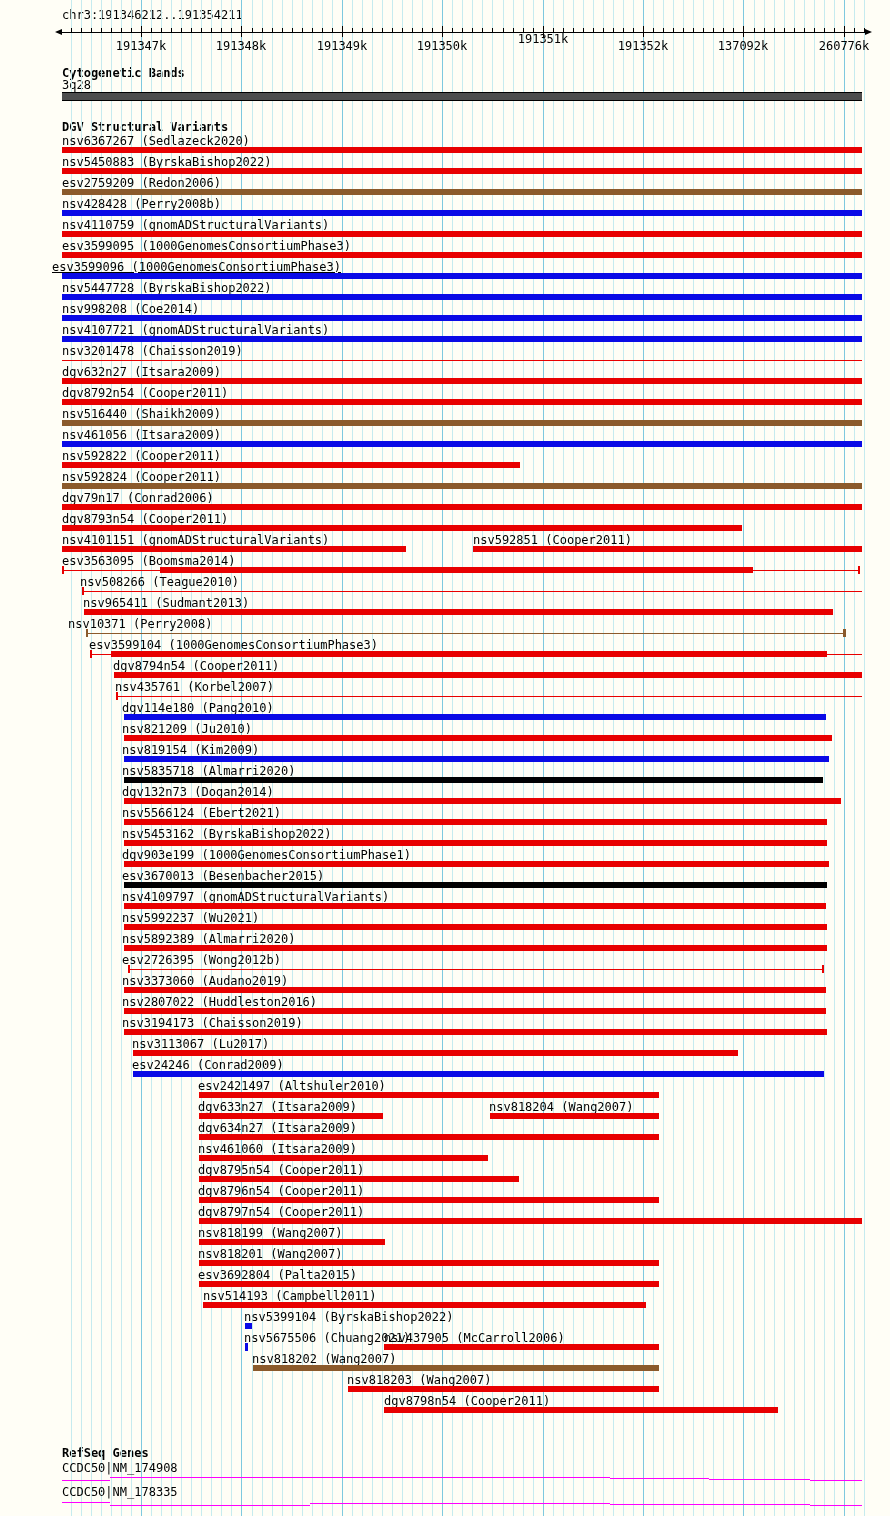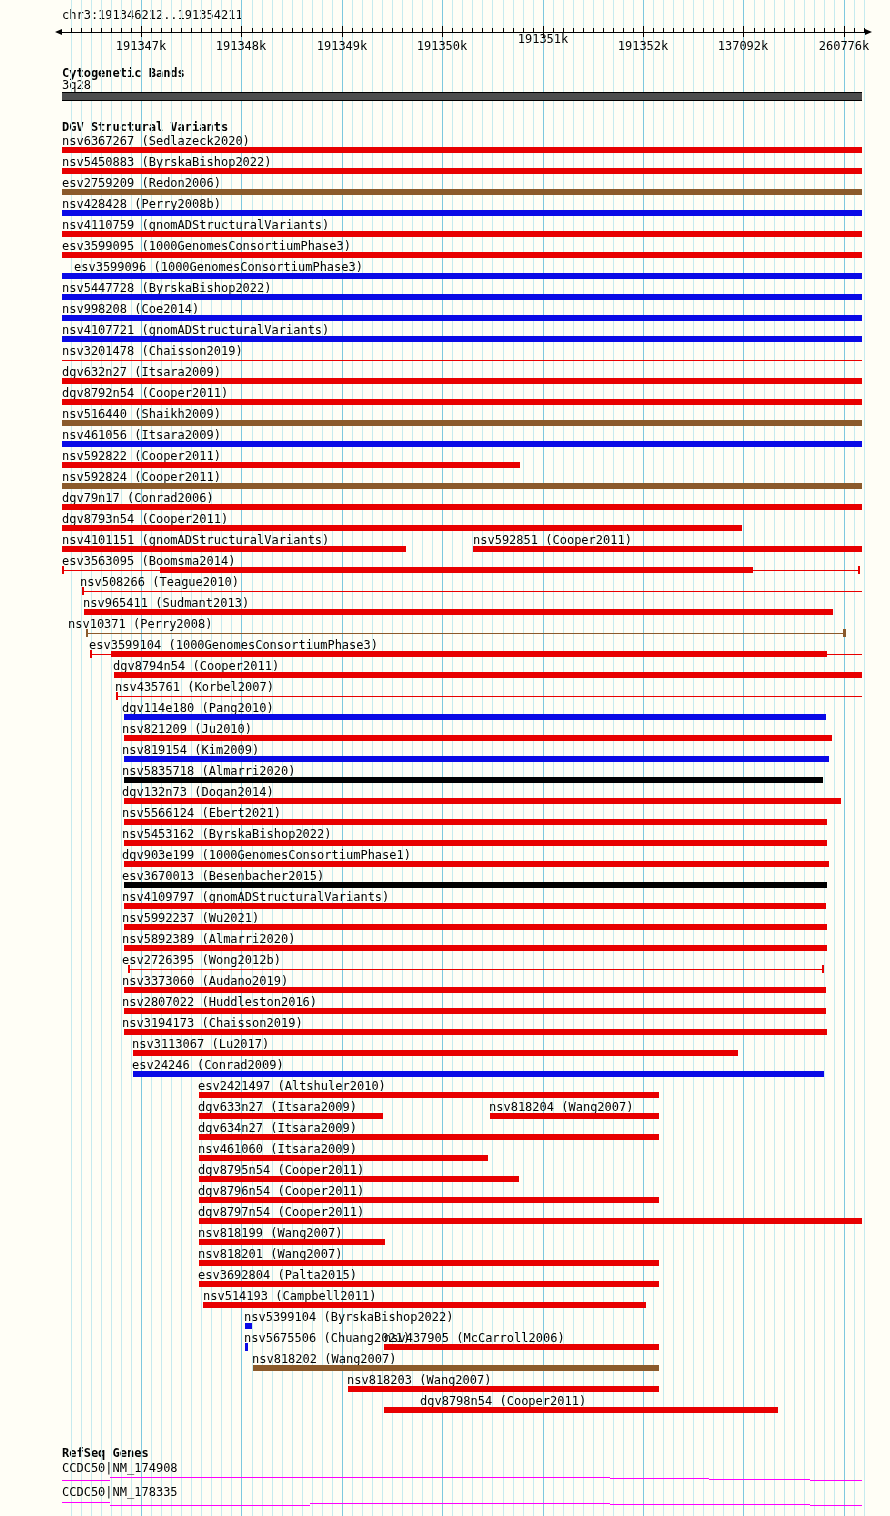--- a/index.html
+++ b/index.html
@@ -198,21 +198,21 @@
     <div class="t" style="left: 62px; top: 157px;">nsv5450883 (ByrskaBishop2022)</div>
     <div style="position: absolute; left: 62px; top: 168px; width: 800px; height: 6px; background: rgb(232, 0, 0);"></div>
     <div class="t" style="left: 62px; top: 178px;">esv2759209 (Redon2006)</div>
     <div style="position: absolute; left: 62px; top: 189px; width: 800px; height: 6px; background: rgb(139, 90, 43);"></div>
     <div class="t" style="left: 62px; top: 199px;">nsv428428 (Perry2008b)</div>
     <div style="position: absolute; left: 62px; top: 210px; width: 800px; height: 6px; background: rgb(10, 10, 230);"></div>
     <div class="t" style="left: 62px; top: 220px;">nsv4110759 (gnomADStructuralVariants)</div>
     <div style="position: absolute; left: 62px; top: 231px; width: 800px; height: 6px; background: rgb(232, 0, 0);"></div>
     <div class="t" style="left: 62px; top: 241px;">esv3599095 (1000GenomesConsortiumPhase3)</div>
     <div style="position: absolute; left: 62px; top: 252px; width: 800px; height: 6px; background: rgb(232, 0, 0);"></div>
-    <div class="t" style="left: 74px; top: 262px;">esv3599096 (1000GenomesConsortiumPhase3)</div>
+    <div class="t" style="left: 52px; top: 262px; text-decoration: underline;">esv3599096 (1000GenomesConsortiumPhase3)</div>
     <div style="position: absolute; left: 62px; top: 273px; width: 800px; height: 6px; background: rgb(10, 10, 230);"></div>
     <div class="t" style="left: 62px; top: 283px;">nsv5447728 (ByrskaBishop2022)</div>
     <div style="position: absolute; left: 62px; top: 294px; width: 800px; height: 6px; background: rgb(10, 10, 230);"></div>
     <div class="t" style="left: 62px; top: 304px;">nsv998208 (Coe2014)</div>
     <div style="position: absolute; left: 62px; top: 315px; width: 800px; height: 6px; background: rgb(10, 10, 230);"></div>
     <div class="t" style="left: 62px; top: 325px;">nsv4107721 (gnomADStructuralVariants)</div>
     <div style="position: absolute; left: 62px; top: 336px; width: 800px; height: 6px; background: rgb(10, 10, 230);"></div>
     <div class="t" style="left: 62px; top: 346px;">nsv3201478 (Chaisson2019)</div>
     <div style="position: absolute; left: 62px; top: 360px; width: 800px; height: 1px; background: rgb(232, 0, 0);"></div>
     <div class="t" style="left: 62px; top: 367px;">dgv632n27 (Itsara2009)</div>
@@ -325,21 +325,21 @@
     <div class="t" style="left: 244px; top: 1312px;">nsv5399104 (ByrskaBishop2022)</div>
     <div style="position: absolute; left: 245px; top: 1323px; width: 7px; height: 6px; background: rgb(10, 10, 230);"></div>
     <div class="t" style="left: 244px; top: 1333px;">nsv5675506 (Chuang2021)</div>
     <div style="position: absolute; left: 245px; top: 1343px; width: 3px; height: 8px; background: rgb(10, 10, 230);"></div>
     <div class="t" style="left: 384px; top: 1333px;">nsv437905 (McCarroll2006)</div>
     <div style="position: absolute; left: 384px; top: 1344px; width: 275px; height: 6px; background: rgb(232, 0, 0);"></div>
     <div class="t" style="left: 252px; top: 1354px;">nsv818202 (Wang2007)</div>
     <div style="position: absolute; left: 253px; top: 1365px; width: 406px; height: 6px; background: rgb(139, 90, 43);"></div>
     <div class="t" style="left: 347px; top: 1375px;">nsv818203 (Wang2007)</div>
     <div style="position: absolute; left: 348px; top: 1386px; width: 311px; height: 6px; background: rgb(232, 0, 0);"></div>
-    <div class="t" style="left: 384px; top: 1396px; padding-left: 36px;">dgv8798n54 (Cooper2011)</div>
+    <div class="t" style="left: 384px; top: 1396px;">dgv8798n54 (Cooper2011)</div>
     <div style="position: absolute; left: 384px; top: 1407px; width: 394px; height: 6px; background: rgb(232, 0, 0);"></div>
     <div class="t" style="left: 62px; top: 1463px;">CCDC50|NM_174908</div>
     <div style="position: absolute; left: 62px; top: 1480px; width: 48px; height: 1px; background: rgb(255, 0, 255);"></div>
     <div style="position: absolute; left: 110px; top: 1477px; width: 200px; height: 1px; background: rgb(255, 0, 255);"></div>
     <div style="position: absolute; left: 310px; top: 1477px; width: 300px; height: 1px; background: rgb(255, 0, 255);"></div>
     <div style="position: absolute; left: 610px; top: 1478px; width: 99px; height: 1px; background: rgb(255, 0, 255);"></div>
     <div style="position: absolute; left: 709px; top: 1479px; width: 101px; height: 1px; background: rgb(255, 0, 255);"></div>
     <div style="position: absolute; left: 810px; top: 1480px; width: 52px; height: 1px; background: rgb(255, 0, 255);"></div>
     <div class="t" style="left: 62px; top: 1487px;">CCDC50|NM_178335</div>
     <div style="position: absolute; left: 62px; top: 1502px; width: 48px; height: 1px; background: rgb(255, 0, 255);"></div>

